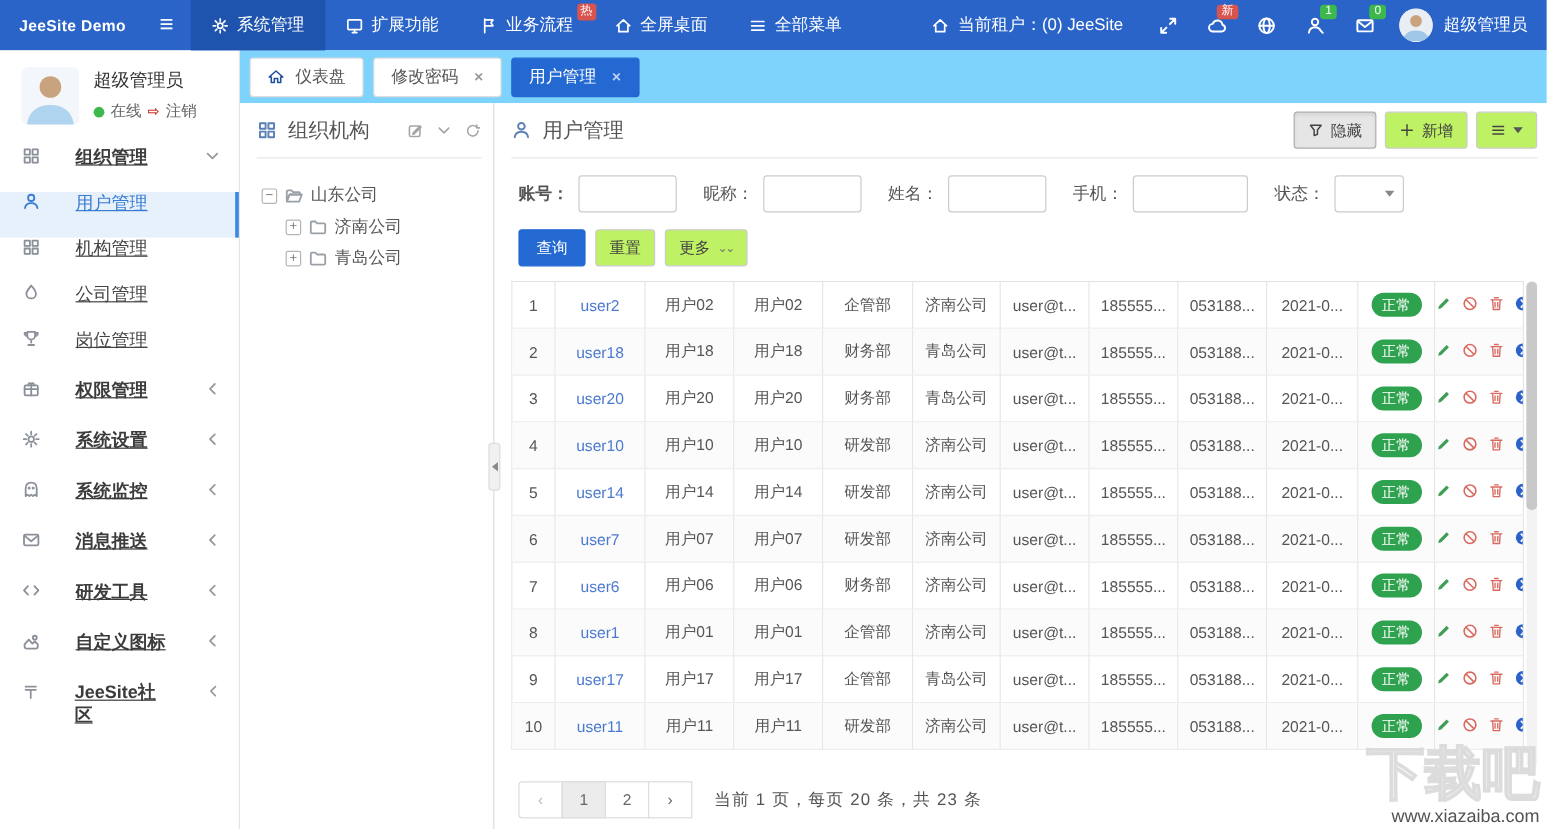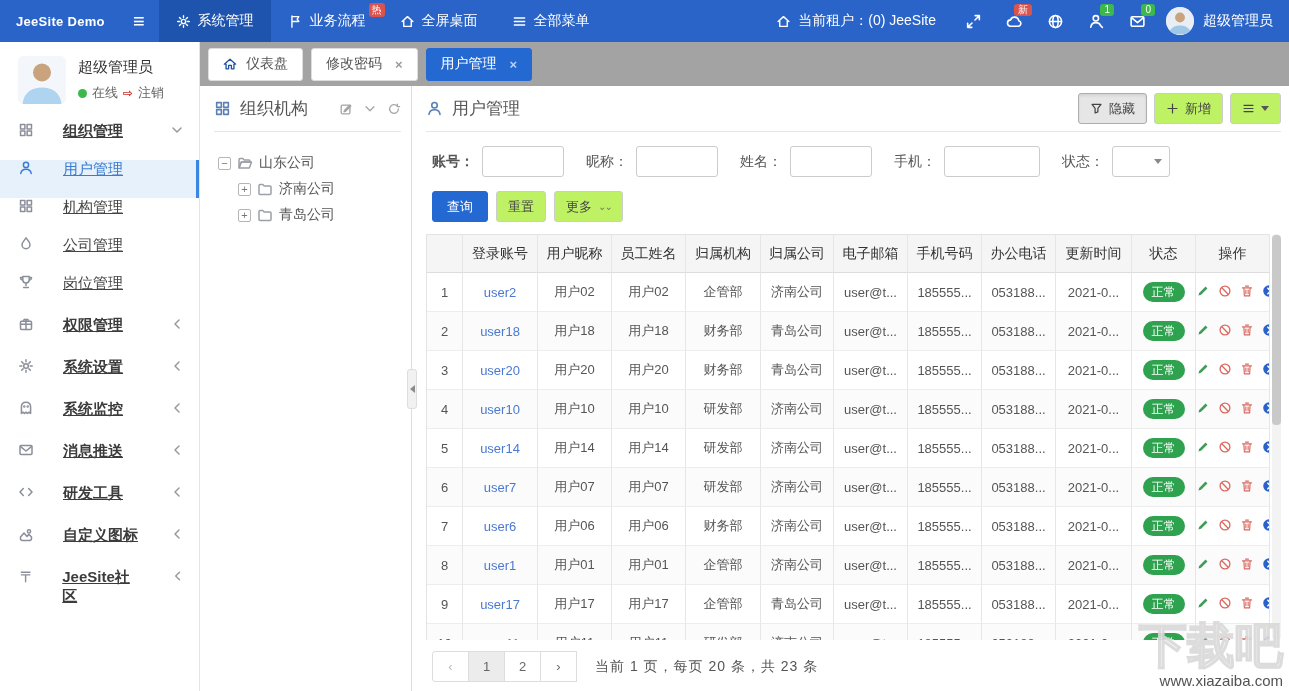--- a/index.html
+++ b/index.html
@@ -43,21 +43,21 @@
   .side-menu { margin-top:8px; }
   .side-item { display:flex; align-items:flex-start; gap:29px; height:38px; padding:0 14px 0 18px; color:#444; font-size:15px; cursor:pointer;text-decoration:underline; }
   .side-item .i { color:#8a8f99; width:16px; height:16px; }
   .side-item.parent { font-weight:bold; color:#3c3c3c; margin-top:4px; }
   .side-item .chev { margin-left:auto; color:#999; }
   .side-item.active { background:#e7f1fb; color:#3a7cd0; border-right:3px solid #3a86e0; }
   .side-item.active .i { color:#3a7cd0; }
   .icon-img-colored rect { stroke:none; }
 
   
-  .tabbar { height:44px; background:#a3a3a3; display:flex; align-items:center; padding:0 8px; gap:8px; flex:0 0 auto; }
+  .tabbar { height:44px; background:#7dd3fc; display:flex; align-items:center; padding:0 8px; gap:8px; flex:0 0 auto;font-family:Liberation Mono, monospace; }
   .tab { height:33px; display:inline-flex; align-items:center; gap:9px; padding:0 14px; background:#fff; border:1px solid #ddd; border-radius:3px; font-size:14px; color:#555; cursor:pointer; white-space:nowrap; }
   .tab .i { width:14px; height:14px; color:#20509e; }
   .tab .tab-close { color:#9a9a9a; font-weight:bold; font-size:13px; margin-left:4px; }
   .tab.active { background:#2468d2; border-color:#2468d2; color:#fff; }
   .tab.active .tab-close { color:#bcd3f5; }
 
   
   .workarea { flex:1; display:flex; min-height:0; background:#fff; }
   .tree-panel { width:212px; flex:0 0 auto; border-right:1px solid #ddd; position:relative; padding:0 10px 0 14px; }
   .panel-head { height:46px; display:flex; align-items:center; gap:9px; border-bottom:1px solid #e7e7e7; }
@@ -138,20 +138,29 @@
   <div class="nav-toggle">≡</div>
 
   <div class="nav-item active">
     <span class="i">
         <svg viewBox="0 0 16 16">
           <circle cx="8" cy="8" r="2.3"></circle>
           <path d="M8 1.8v2M8 12.2v2M1.8 8h2M12.2 8h2M3.7 3.7l1.4 1.4M10.9 10.9l1.4 1.4M12.3 3.7l-1.4 1.4M5.1 10.9l-1.4 1.4"></path>
         </svg>
       </span>
     <span>系统管理</span>
+  </div>
+  <div class="nav-item">
+    <span class="i">
+        <svg viewBox="0 0 16 16">
+          <rect x="2" y="2.8" width="12" height="8.6" rx="1"></rect>
+          <path d="M6 14h4M8 11.4V14"></path>
+        </svg>
+      </span>
+    <span>扩展功能</span>
   </div>
   <div class="nav-item">
     <span class="i">
         <svg viewBox="0 0 16 16">
           <path d="M4.2 2v12M4.2 2.8h7.3l-1.7 2.6 1.7 2.6H4.2"></path>
         </svg>
       </span>
     <span>业务流程</span>
     <span class="sup-badge">热</span>
   </div>
@@ -553,34 +562,20 @@
           <button class="btn primary search-btn">查询</button>
           <button class="btn">重置</button>
           <button class="btn">
             <span>更多</span>
             <span class="more-chev">⌄⌄</span>
           </button>
         </div>
 
         <div class="table-wrap">
           <div class="tbl">
-            <div class="tr">
-              <div class="th c0"></div>
-              <div class="th c1">登录账号</div>
-              <div class="th c2">用户昵称</div>
-              <div class="th c3">员工姓名</div>
-              <div class="th c4">归属机构</div>
-              <div class="th c5">归属公司</div>
-              <div class="th c6">电子邮箱</div>
-              <div class="th c7">手机号码</div>
-              <div class="th c8">办公电话</div>
-              <div class="th c9">更新时间</div>
-              <div class="th c10">状态</div>
-              <div class="th c11">操作</div>
-            </div>
             <div style="display:table-row-group;">
   <div class="tr">
     <div class="td c0">1</div>
     <div class="td c1"><a class="cell-link" href="#">user2</a></div>
     <div class="td c2">用户02</div>
     <div class="td c3">用户02</div>
     <div class="td c4">企管部</div>
     <div class="td c5">济南公司</div>
     <div class="td c6">user@t...</div>
     <div class="td c7">185555...</div>

